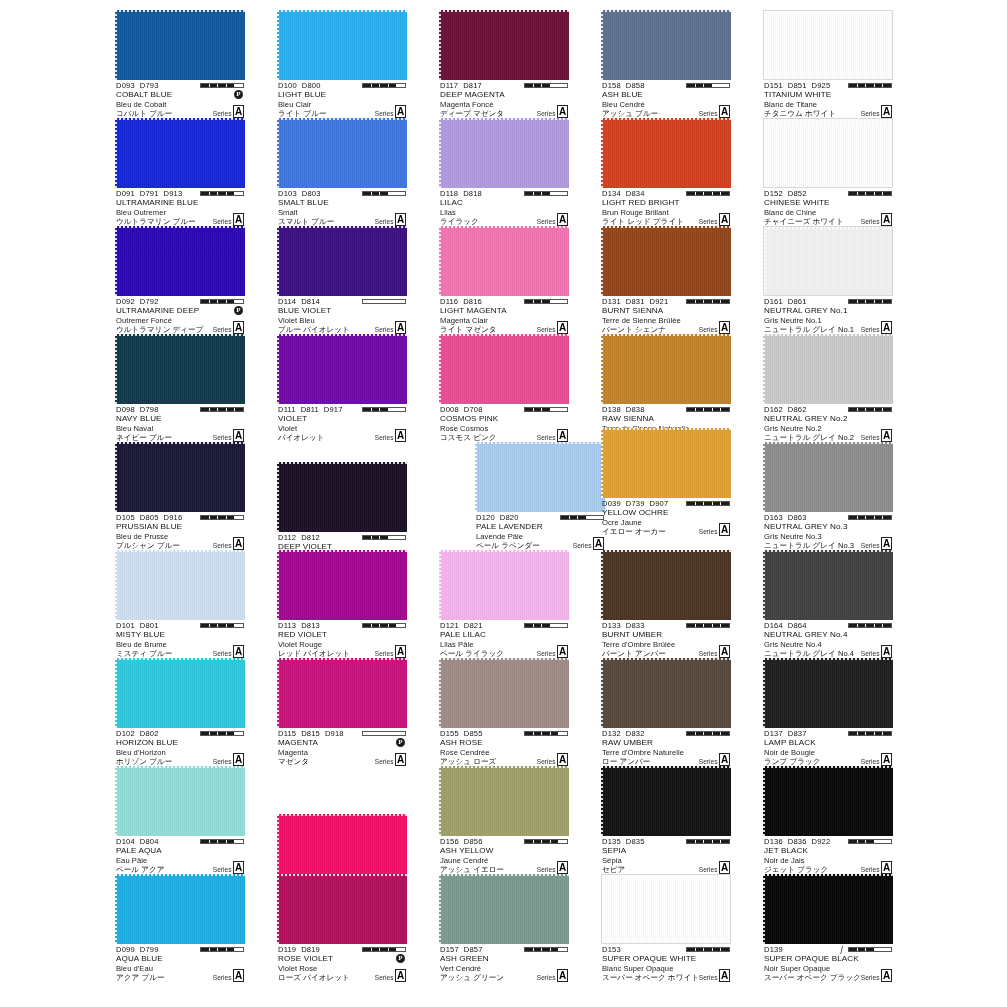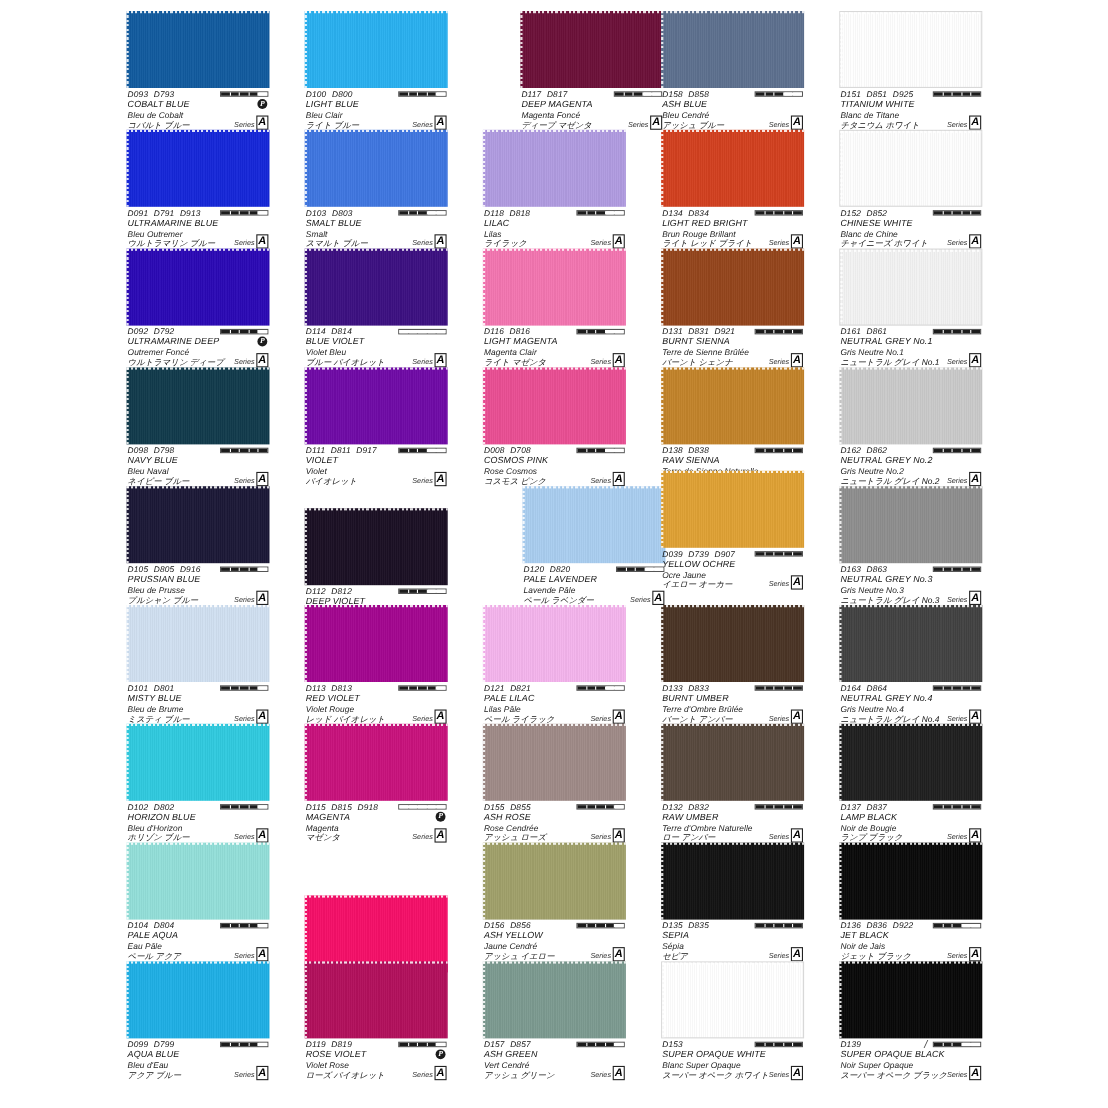--- a/index.html
+++ b/index.html
@@ -77,21 +77,20 @@
       rgba(255,255,255,0) 4px
     );
     pointer-events: none;
   }
   .info {
     position: absolute;
     left: 0;
     top: 71px;
     width: 130px;
     height: 37px;
-    font-style: italic;
   }
   .codes {
     position: absolute;
     left: 1px;
     top: 0px;
     font-size: 7.6px;
     letter-spacing: 0.15px;
     color: #111;
     white-space: nowrap;
   }
@@ -627,21 +626,21 @@
           </div>
           <div class="p-mark">P</div>
           <div class="series-wrap">
             <span class="series-label">Series</span>
             <span class="series-box">A</span>
           </div>
         </div>
       </div>
     </div>
     <div class="column" style="left: 439px;">
-      <div class="swatch-cell" style="top: 10px; margin-left: 34px;">
+      <div class="swatch-cell" style="top: 10px;">
         <div class="swatch" style="background: rgb(107, 16, 56);">
           <div class="grain"></div>
           <div class="topedge"></div>
           <div class="leftedge"></div>
         </div>
         <div class="info">
           <div class="codes"><span>D117</span><span>D817</span></div>
           <div class="name-en">DEEP MAGENTA</div>
           <div class="name-fr">Magenta Foncé</div>
           <div class="name-jp">ディープ マゼンタ</div>

